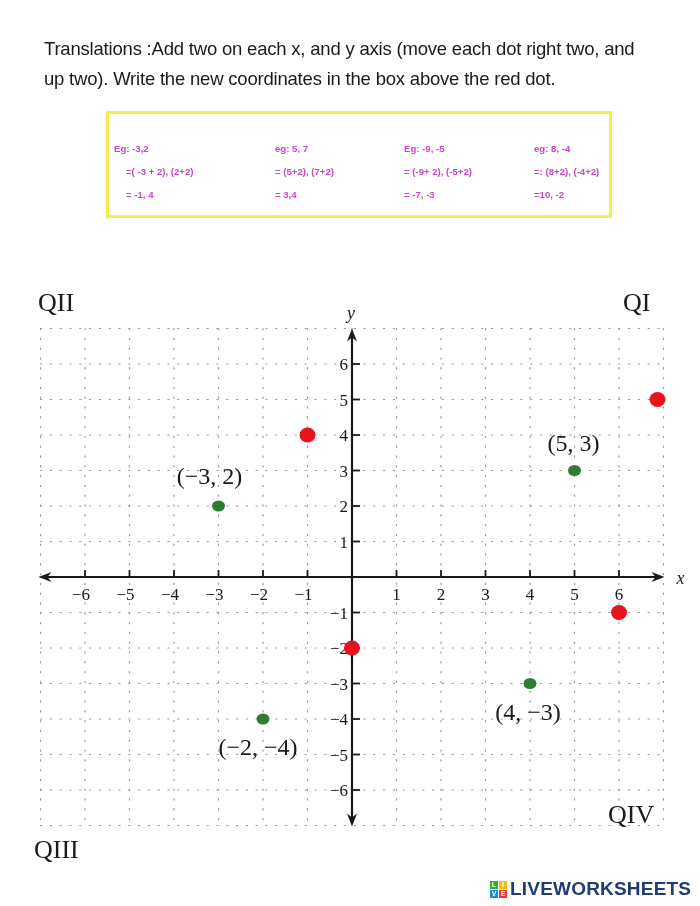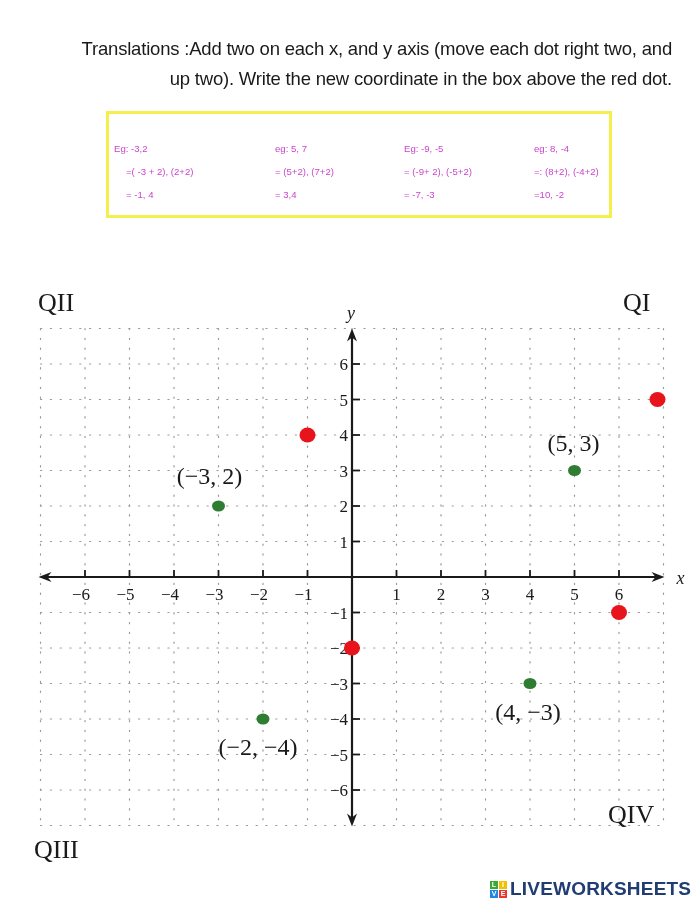--- a/index.html
+++ b/index.html
@@ -1,52 +1,52 @@
 <!DOCTYPE html>
 <html><head>
 <meta charset="utf-8">
 <style>
   html, body { margin:0; padding:0; background:#ffffff; }
   body { width:700px; height:906px; position:relative; overflow:hidden; }
   .instructions {
-    position:absolute; left:32px; top:34px; width:640px;
+    position:absolute; left:44px; top:34px; width:640px;
     font-family:"Liberation Sans", sans-serif; font-size:18.5px; line-height:30px;
-    color:#1a1a1a; letter-spacing:-0.2px;text-align:right;
+    color:#1a1a1a; letter-spacing:-0.2px;
   }
   .hint-box {
     position:absolute; left:106px; top:111px; width:500px; height:101px;
     border:3px solid #f4ef4c; background:#ffffff; box-sizing:content-box;
     font-family:"Liberation Sans", sans-serif;
   }
   .hint-header {
     position:absolute; left:5px; top:6px; font-size:9.6px; color:#222; white-space:nowrap;
   }
   .hint-header .pink { color:#d24bd2; }
-  .hint-col { position:absolute; top:29px; font-size:9.6px; font-weight:normal; color:#cc44cc; }
+  .hint-col { position:absolute; top:29px; font-size:9.6px; font-weight:bold; color:#cc44cc; }
   .hint-col div { height:23px; white-space:nowrap; }
   .hint-col .ind { padding-left:12px; }
   #plane { position:absolute; left:0; top:0; }
   .quad {
     position:absolute; font-family:"Liberation Serif", serif; font-size:26px; color:#1a1a1a;
   }
   .logo {
     position:absolute; left:490px; top:878px; display:flex; align-items:center; gap:3px;
   }
   .logo-tiles { display:grid; grid-template-columns:8px 8px; grid-template-rows:8px 8px; gap:1px; }
   .logo-tiles span { font-family:"Liberation Sans", sans-serif; font-size:7px; font-weight:bold; color:#fff; text-align:center; line-height:8px; }
   .logo-text {
     font-family:"Liberation Sans", sans-serif; font-weight:bold; font-size:19px; color:#1f3d73; letter-spacing:0.2px;
   }
 </style>
 </head>
 <body>
 
 <div class="instructions">
   <div>Translations :Add two on each x, and y axis (move each dot right two, and</div>
-  <div>up two). Write the new coordinate in the box above the red dot.</div>
+  <div>up two). Write the new coordinates in the box above the red dot.</div>
 </div>
 
 <div class="hint-box">
   <div class="hint-col" style="left:5px">
     <div>Eg:  -3,2</div>
     <div class="ind">=( -3 + 2), (2+2)</div>
     <div class="ind">= -1, 4</div>
   </div>
   <div class="hint-col" style="left:166px">
     <div>eg: 5, 7</div>

